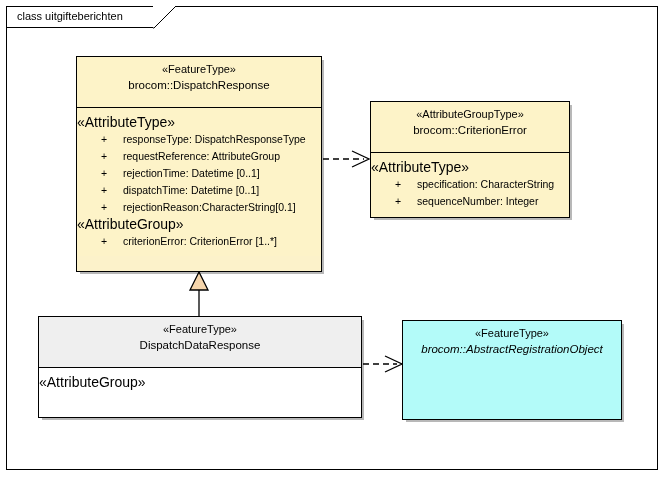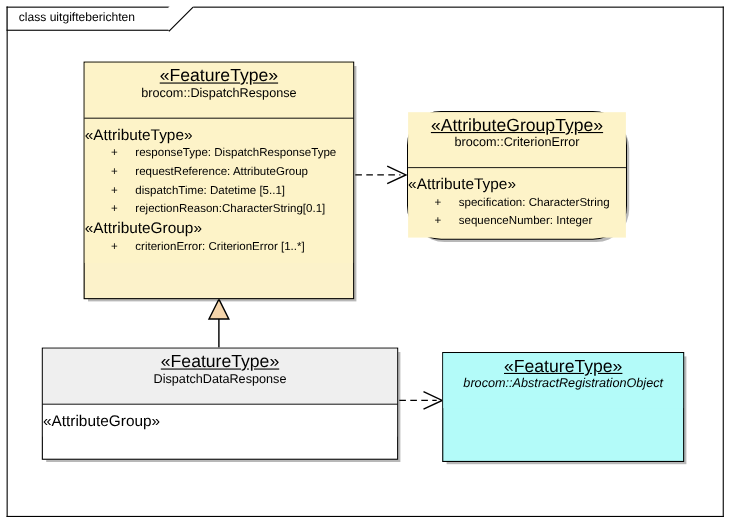--- a/index.html
+++ b/index.html
@@ -77,25 +77,24 @@
     border: 1.5px solid #000000;
     box-shadow: 3px 3px 0 -1px rgba(0,0,0,0.28);
   }
   .cls-header {
     box-sizing: border-box;
     text-align: center;
     padding-top: 5px;
     padding-bottom: 4px;
   }
   .cls-header .stereo {
-    font-size: 16px;
+    font-size: 11px;
     color: #000;
     line-height: 15px;
     display: block;
-    text-decoration: underline;
   }
   .cls-header .clsname {
     font-size: 11.5px;
     font-weight: normal;
     color: #000;
     line-height: 16px;
     display: block;
   }
   .cls-header .clsname.abstract {
     font-style: italic;
@@ -133,21 +132,20 @@
   #box-dispatchresponse {
     left: 76px; top: 56px; width: 246px; height: 216px;
     background: #fcf2ca;
   }
   #box-dispatchresponse .cls-header { background: #fdf3c8; height: 50px; }
   #box-dispatchresponse .cls-body { background: #fdf3c8; }
 
   #box-criterionerror {
     left: 370px; top: 101px; width: 200px; height: 117px;
     background: #fdf3c8;
-    border-radius: 31px;
   }
   #box-criterionerror .cls-header { background: #fdf3c8; height: 50px; }
   #box-criterionerror .cls-body { background: #fdf3c8; }
 
   #box-dispatchdataresponse {
     left: 38px; top: 316px; width: 324px; height: 102px;
     background: #ffffff;
   }
   #box-dispatchdataresponse .cls-header { background: #efefef; height: 50px; }
   #box-dispatchdataresponse .cls-body { background: #ffffff; }
@@ -202,21 +200,24 @@
     <div class="sep"></div>
     <div class="cls-body">
       <div class="grp">«AttributeType»</div>
       <div class="attr">
         <span class="vis">+</span><span class="atext">responseType: DispatchResponseType</span>
       </div>
       <div class="attr">
         <span class="vis">+</span><span class="atext">requestReference: AttributeGroup</span>
       </div>
       <div class="attr">
-        <span class="vis">+</span><span class="atext">dispatchTime: Datetime [5..1]</span>
+        <span class="vis">+</span><span class="atext">rejectionTime: Datetime [0..1]</span>
+      </div>
+      <div class="attr">
+        <span class="vis">+</span><span class="atext">dispatchTime: Datetime [0..1]</span>
       </div>
       <div class="attr">
         <span class="vis">+</span><span class="atext">rejectionReason:CharacterString[0.1]</span>
       </div>
       <div class="grp">«AttributeGroup»</div>
       <div class="attr">
         <span class="vis">+</span><span class="atext">criterionError: CriterionError [1..*]</span>
       </div>
     </div>
   </div>

